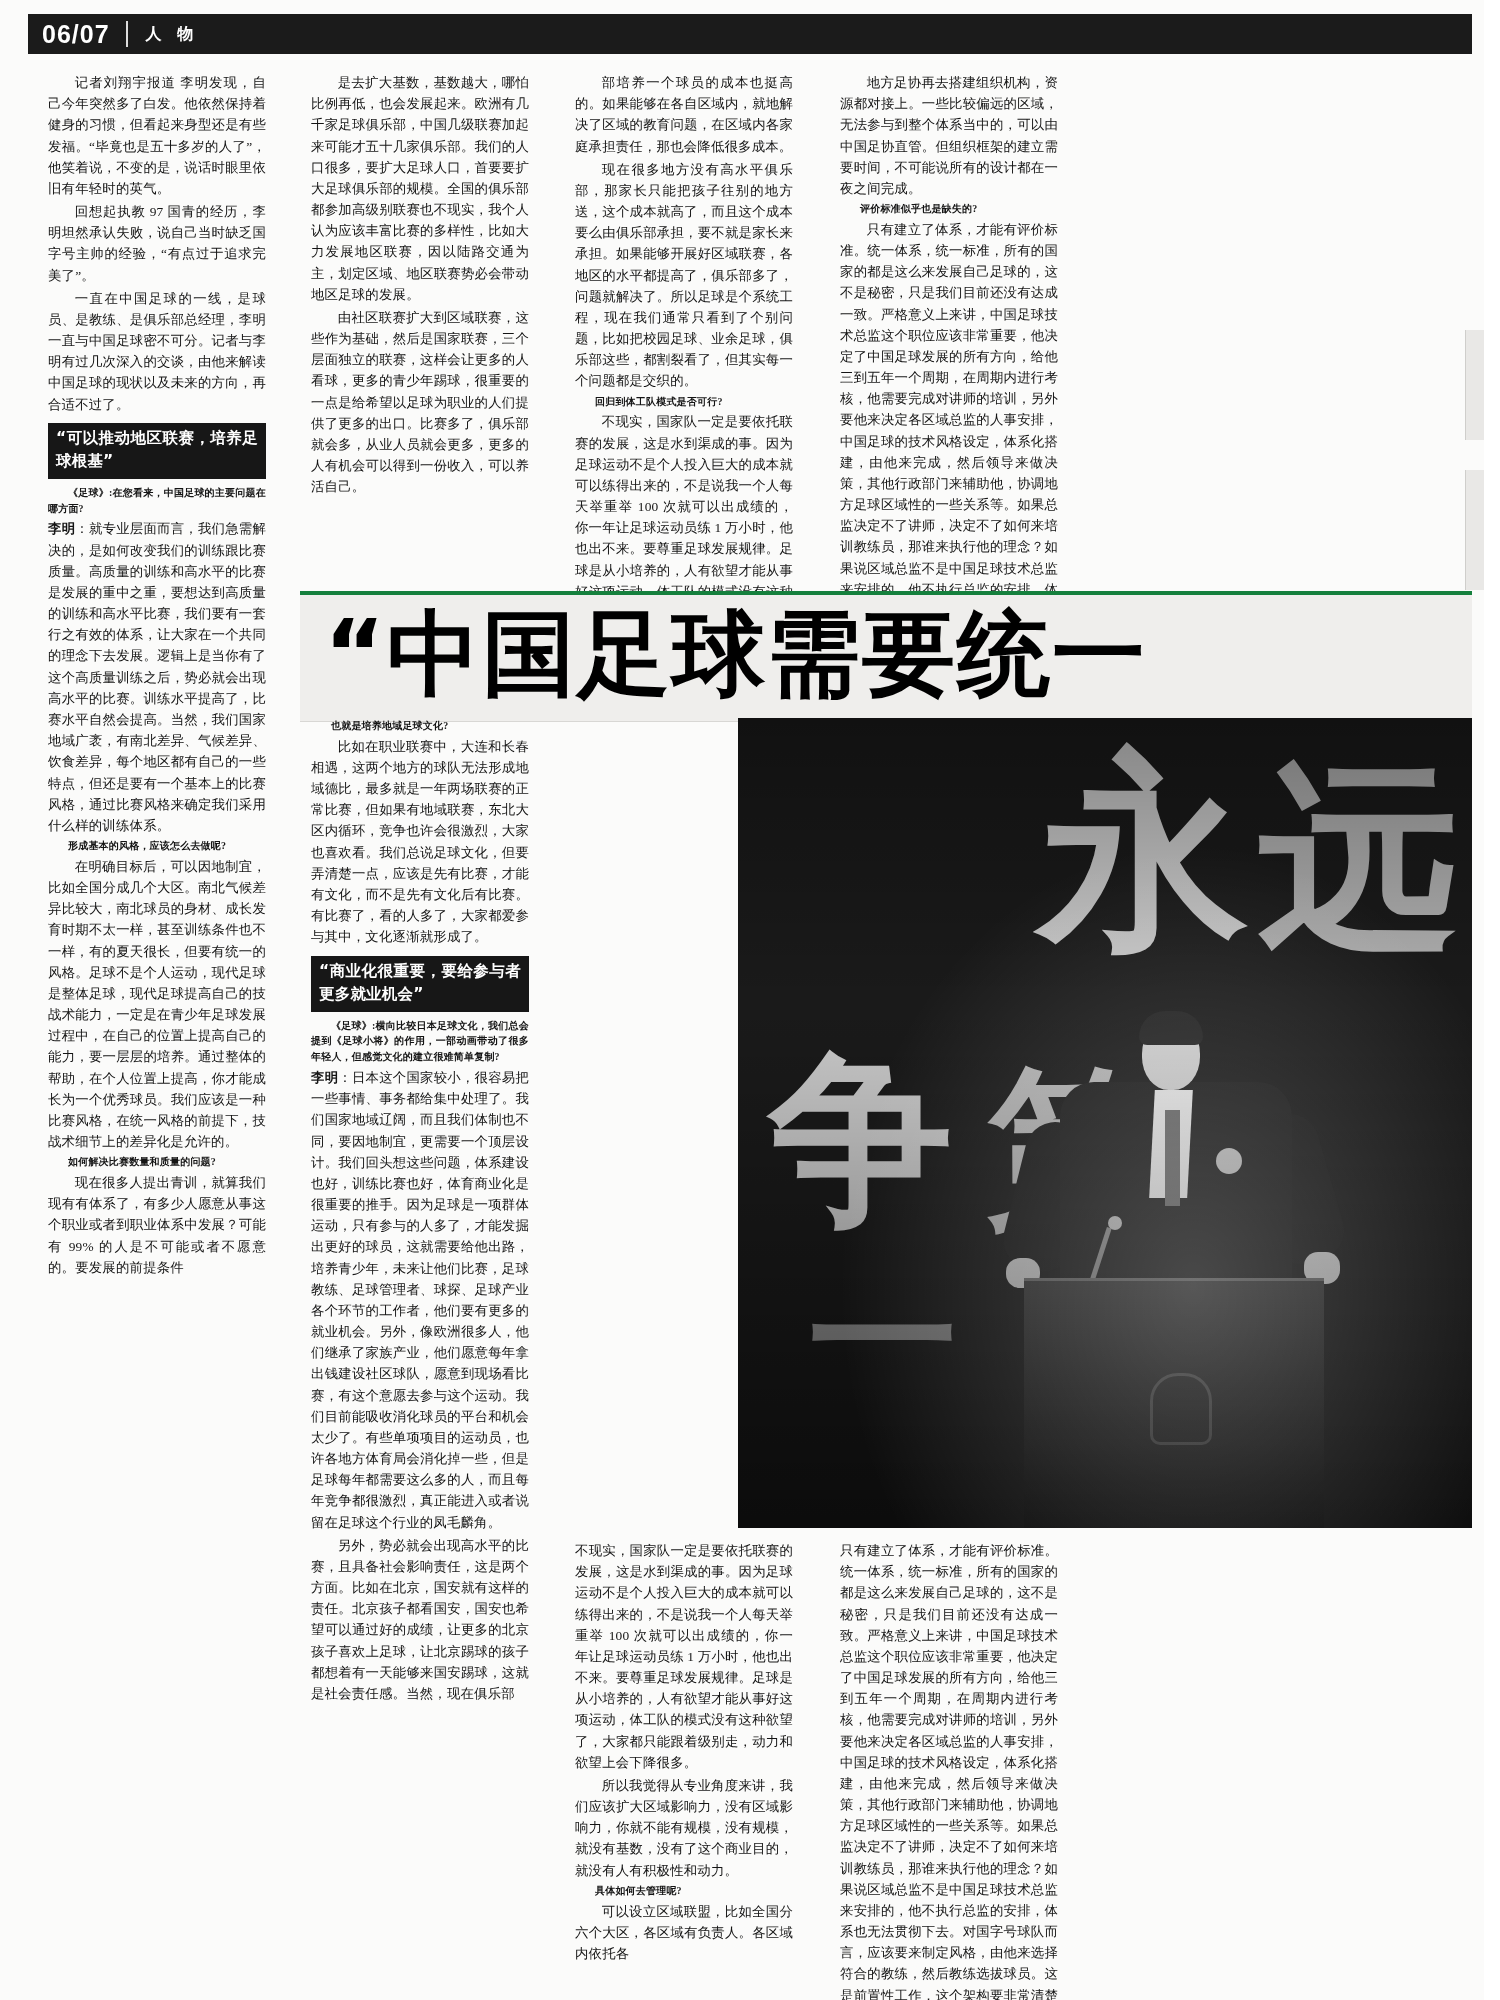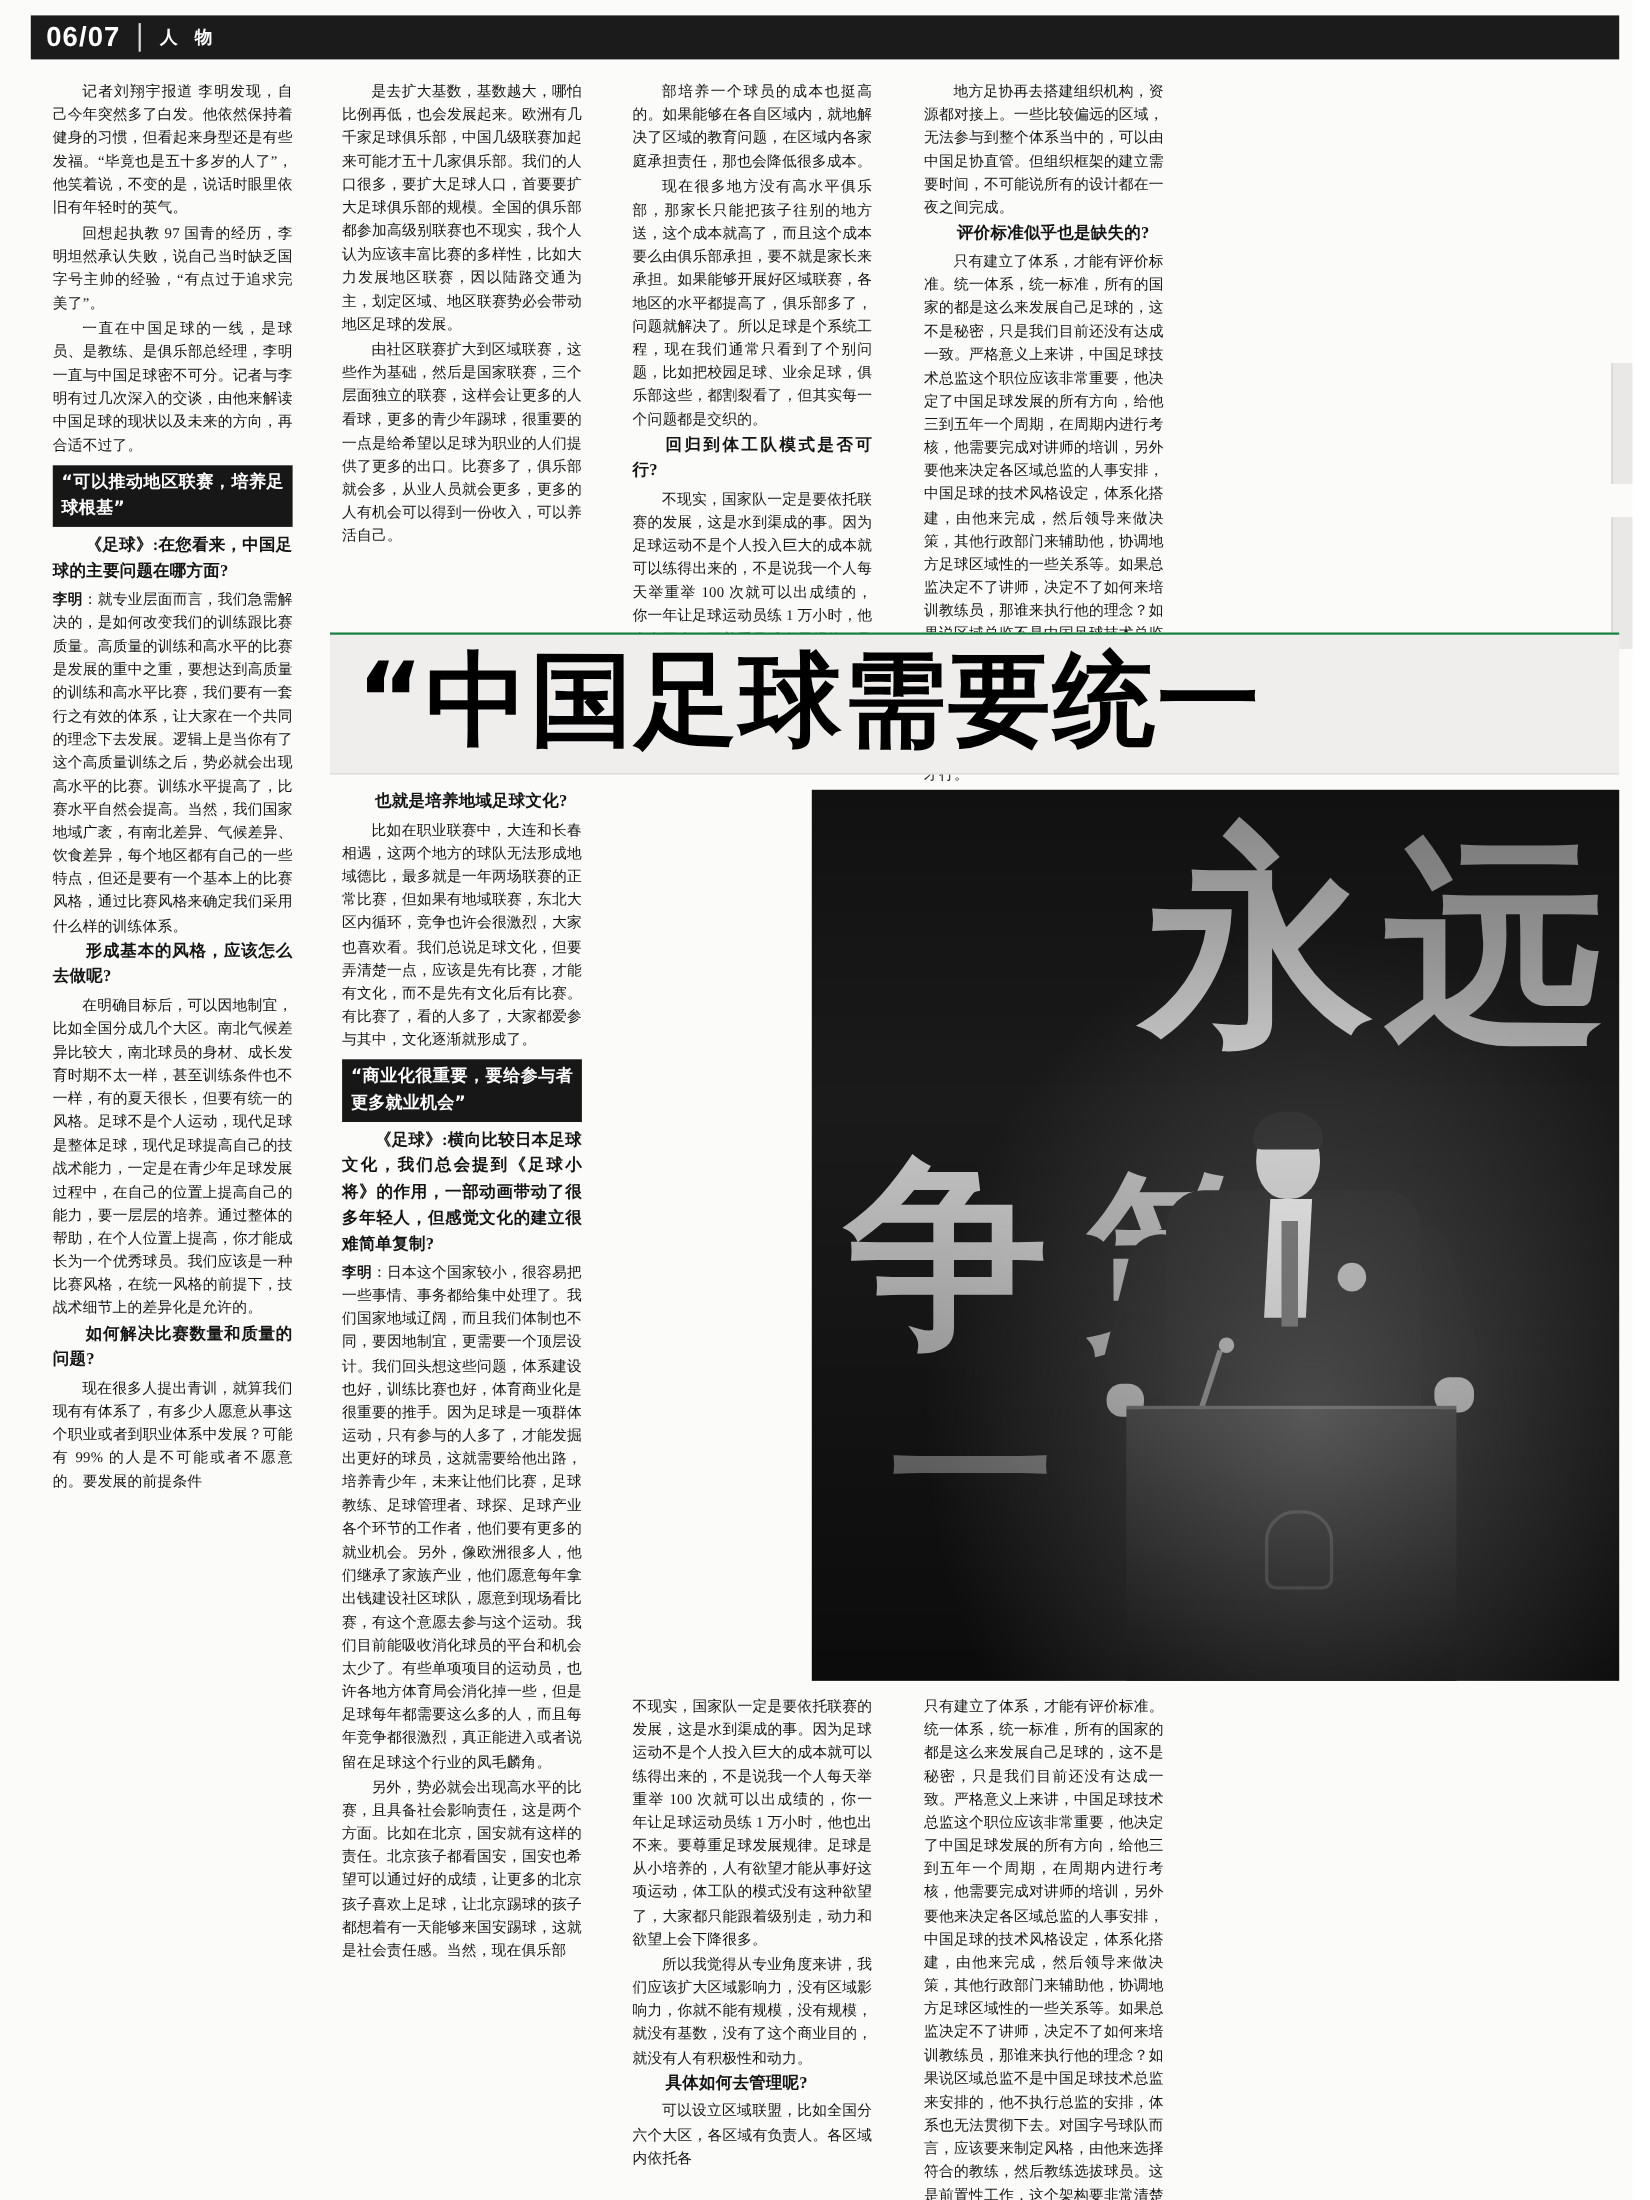--- a/index.html
+++ b/index.html
@@ -68,21 +68,21 @@
   .col p {
     margin: 0 0 2px 0;
     text-indent: 2em;
   }
   .col p.noind { text-indent: 0; }
 
   .qa-q {
     font-weight: bold;
     margin: 6px 0 2px 0;
     text-indent: 0;
-    font-size: 15px;
+    font-size: 10px;
   }
   .speaker {
     font-weight: bold;
   }
 
   
   .subhead {
     background: #171717;
     color: #fff;
     font-family: "DejaVu Sans", sans-serif;
@@ -92,25 +92,25 @@
     padding: 4px 8px 5px 8px;
     margin: 8px 0 6px 0;
     text-indent: 0;
     display: block;
   }
 
   
   .headline-band {
     position: absolute;
     left: 300px;
-    top: 575px;
+    top: 591px;
     width: 1172px;
     height: 126px;
     background: #efeeec;
-    border-top: 2px solid #15803d;
+    border-top: 4px solid #15803d;
     border-bottom: 1px solid #d8d7d4;
     overflow: hidden;
   }
   .headline-text {
     position: absolute;
     left: 24px;
     top: -4px;
     font-family: "DejaVu Sans", sans-serif;
     font-weight: bold;
     font-size: 93px;

